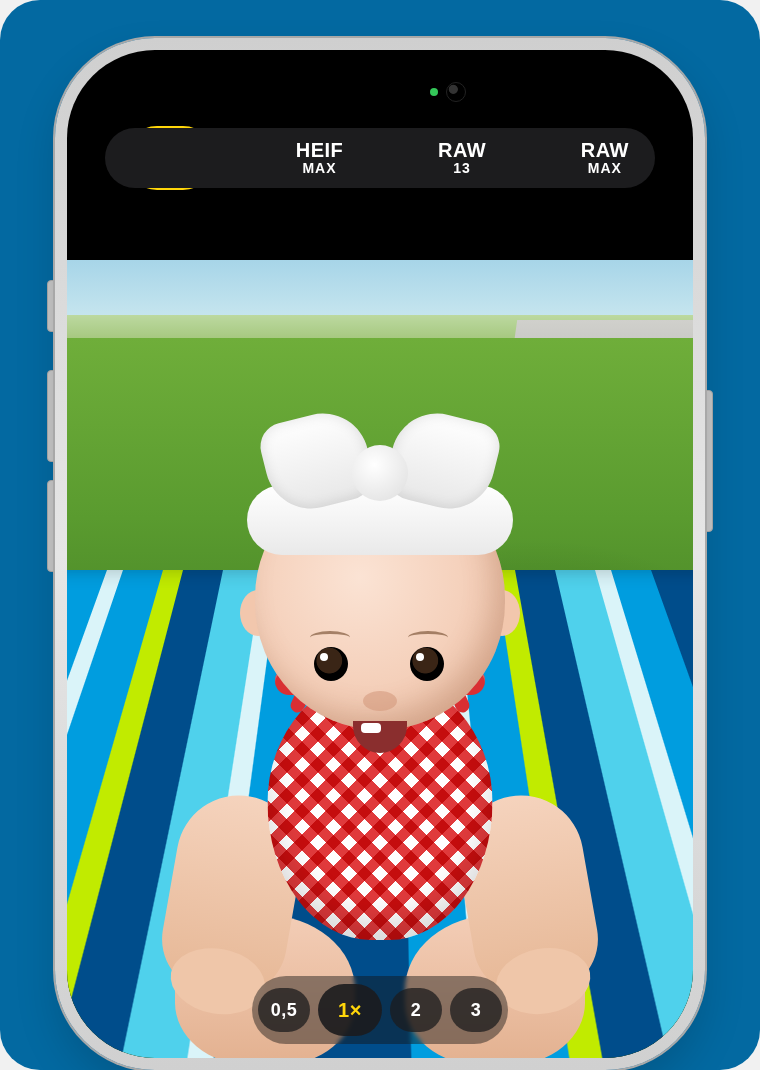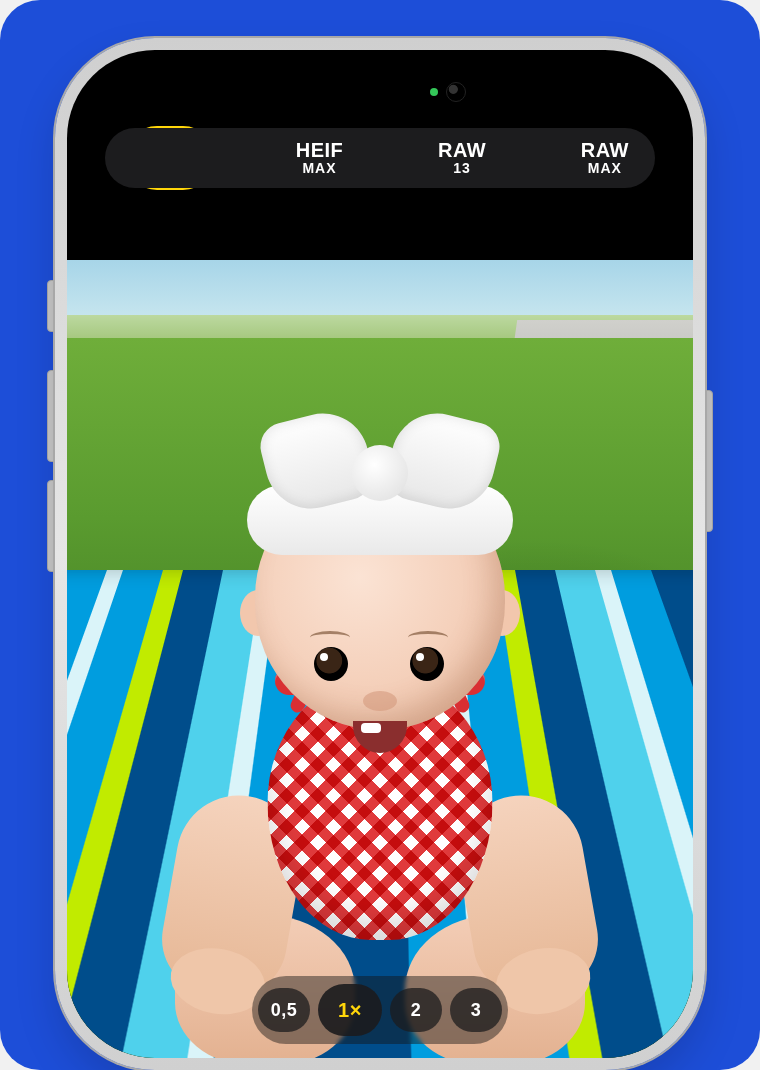--- a/index.html
+++ b/index.html
@@ -2,21 +2,21 @@
 <html><head>
 <meta charset="utf-8">
 <style>
   :root{
     --yellow:#ffd60a;
     --dark:#000;
     --pill:#1c1c1e;
     --zoom-pill:rgba(28,28,30,.75);
   }
   html,body{margin:0;padding:0;background:#f1f1f1;font-family:-apple-system,BlinkMacSystemFont,"Helvetica Neue",Arial,sans-serif;}
-  .page{width:760px;height:1070px;position:relative;background:#1d4ed8;border-radius:40px;overflow:hidden;}
+  .page{width:760px;height:1070px;position:relative;background:#0369a1;border-radius:40px;overflow:hidden;}
   
   .device{
     position:absolute;left:50%;transform:translateX(-50%);
     top:38px;width:650px;height:1032px; 
     border-radius:100px;
     background:linear-gradient(180deg,#cfcfcf 0%,#e6e6e6 50%,#d0d0d0 100%);
     box-shadow:0 0 0 2px #a8a8a8,0 20px 40px rgba(0,0,0,.15);
     padding:12px;box-sizing:border-box;
   }
   .screen{

